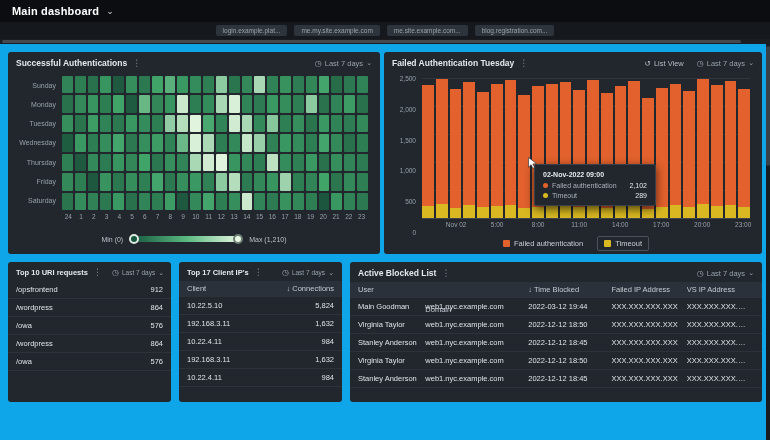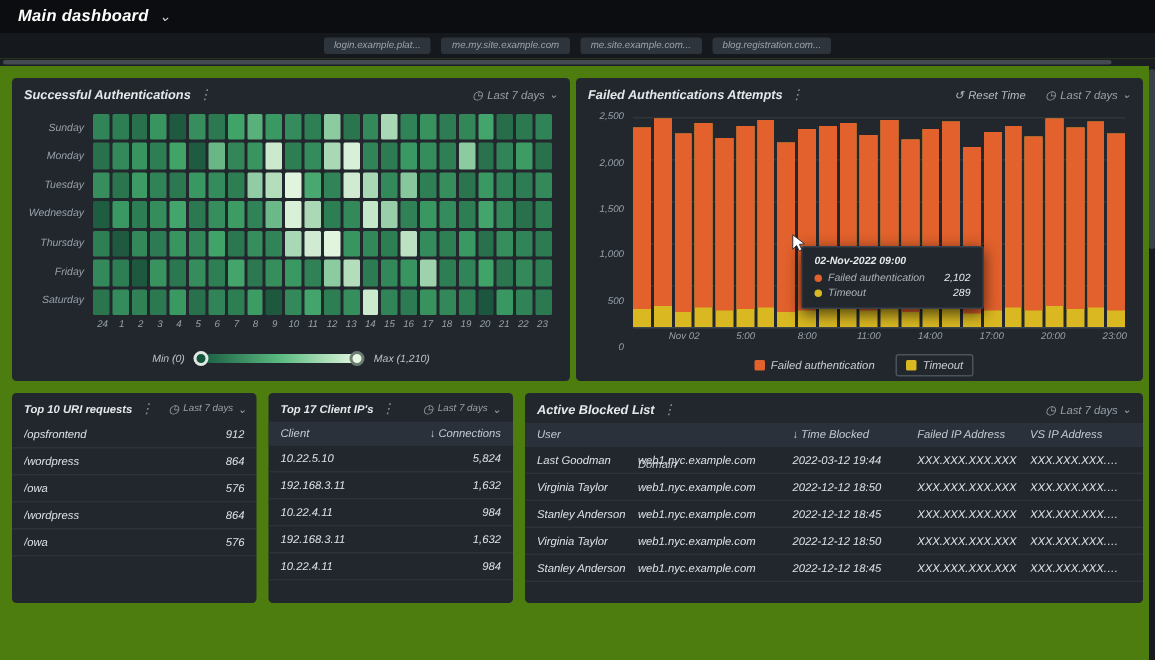--- a/index.html
+++ b/index.html
@@ -1,17 +1,17 @@
 <!DOCTYPE html>
 <html><head>
 <meta charset="utf-8">
 <style>
   * { margin:0; padding:0; box-sizing:border-box; }
   body { background:#0a0c0e; font-family:"Liberation Sans", sans-serif; }
-  .page { width:770px; height:440px; background:#4d7c0f; overflow:hidden; position:relative;font-style:italic; }
+  .page { width:770px; height:440px; background:#0ea5e9; overflow:hidden; position:relative; }
 
   
   .topbar { height:22px; background:#0b0d10; display:flex; align-items:center; padding:0 12px; gap:7px; }
   .topbar .title { color:#ffffff; font-size:11px; font-weight:700; letter-spacing:.2px; }
   .topbar .chev { color:#cfd4d8; font-size:9px; cursor:pointer; }
 
   
   .chips-row { height:17px; background:#15181c; display:flex; justify-content:center; align-items:center; gap:7px; overflow:hidden; }
   .chip { background:#2e343b; color:#9aa2aa; font-size:6.5px; padding:2px 7px; border-radius:2px; white-space:nowrap; }
 
@@ -342,26 +342,26 @@
           <span class="slider">
             <span class="knob min"></span>
             <span class="knob max"></span>
           </span>
           <span>Max (1,210)</span>
         </div>
       </div>
 
       <div class="panel panel-failed">
         <div class="phead">
-          <span class="ptitle">Failed Authentications Attempts</span>
+          <span class="ptitle">Failed Authentication Tuesday</span>
           <span class="kebab">⋮</span>
           <span class="spacer"></span>
           <span class="reset">
             <span>↺</span>
-            <span>Reset Time</span>
+            <span>List View</span>
           </span>
           <span class="range">
             <span class="clock">◷</span>
             <span>Last 7 days</span>
             <span class="chev">⌄</span>
           </span>
         </div>
         <div class="chart-wrap">
           <div class="y-axis" id="bar-yaxis">
               <span style="top: 100%;">0</span>
@@ -588,21 +588,21 @@
         </div>
         <div class="tbl" id="table-blocked">
             <div class="tr th">
               <span class="cell" style="width: 17%; flex: 0 0 17%;"><span>User</span></span>
               <span class="cell" style="width: 26%; flex: 0 0 26%; margin-top: 40px;"><span>Domain</span></span>
               <span class="cell" style="width: 21%; flex: 0 0 21%;"><span class="sort-arrow">↓</span><span>Time Blocked</span></span>
               <span class="cell" style="width: 19%; flex: 0 0 19%;"><span>Failed IP Address</span></span>
               <span class="cell" style="width: 17%; flex: 0 0 17%;"><span>VS IP Address</span></span>
             </div>
             <div class="tr">
-              <span class="cell" style="width: 17%; flex: 0 0 17%;">Last Goodman</span>
+              <span class="cell" style="width: 17%; flex: 0 0 17%;">Main Goodman</span>
               <span class="cell" style="width: 26%; flex: 0 0 26%;">web1.nyc.example.com</span>
               <span class="cell" style="width: 21%; flex: 0 0 21%;">2022-03-12 19:44</span>
               <span class="cell" style="width: 19%; flex: 0 0 19%;">XXX.XXX.XXX.XXX</span>
               <span class="cell" style="width: 17%; flex: 0 0 17%;">XXX.XXX.XXX.XXX</span>
             </div>
             <div class="tr">
               <span class="cell" style="width: 17%; flex: 0 0 17%;">Virginia Taylor</span>
               <span class="cell" style="width: 26%; flex: 0 0 26%;">web1.nyc.example.com</span>
               <span class="cell" style="width: 21%; flex: 0 0 21%;">2022-12-12 18:50</span>
               <span class="cell" style="width: 19%; flex: 0 0 19%;">XXX.XXX.XXX.XXX</span>

